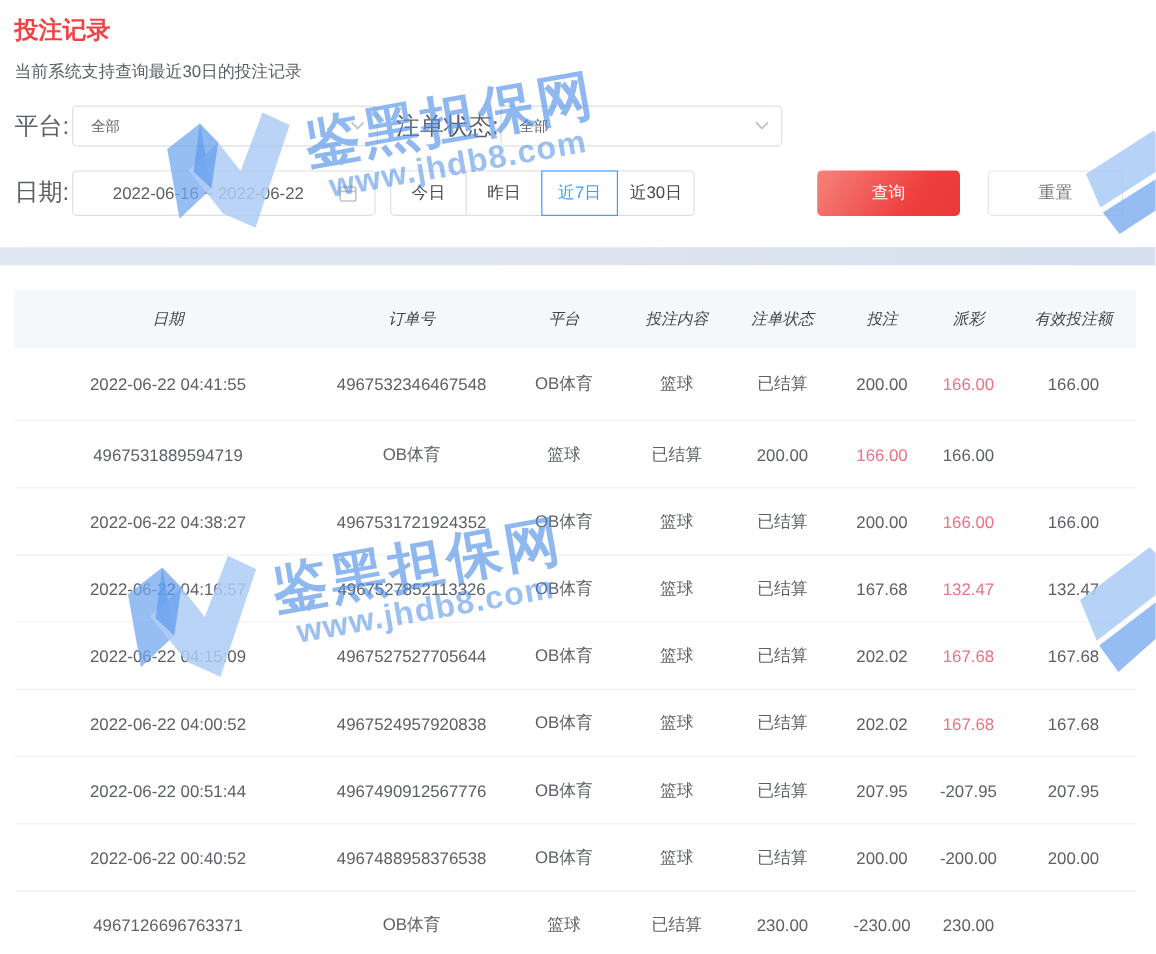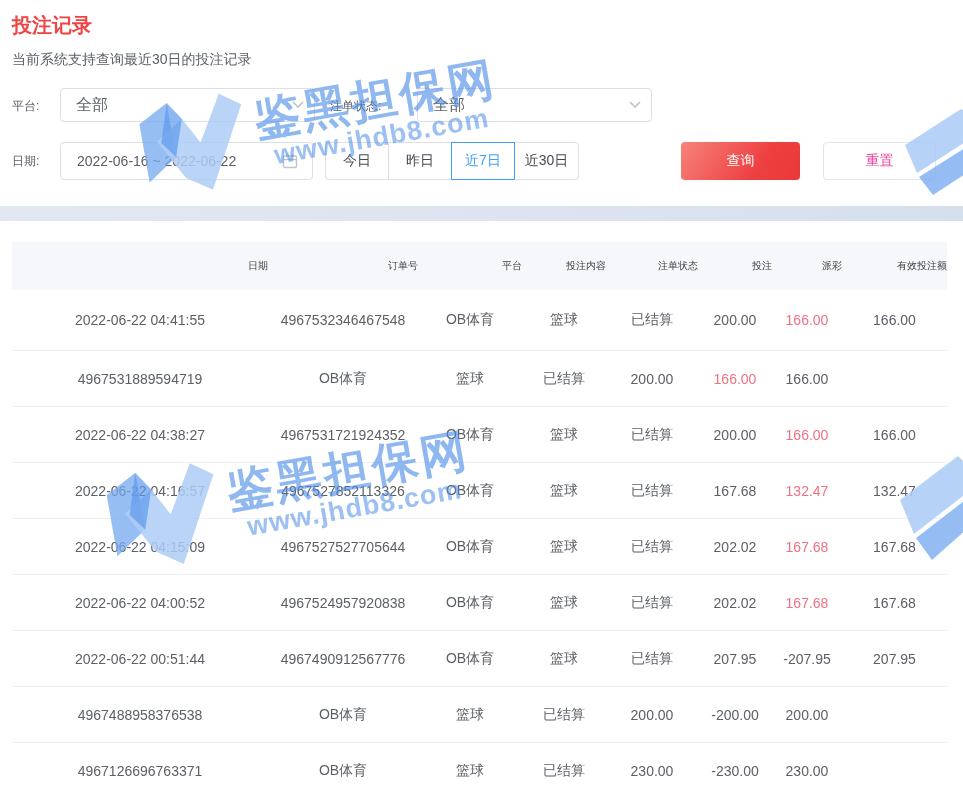--- a/index.html
+++ b/index.html
@@ -6,61 +6,61 @@
   body{
     width:963px;height:795px;overflow:hidden;position:relative;
     background:#ffffff;font-family:"Liberation Sans","DejaVu Sans",sans-serif;
     color:#5c6066;
   }
   
   .page-title{position:absolute;left:12px;top:12px;font-size:20px;font-weight:700;color:#ef4444;text-align:center;}
   .page-subtitle{position:absolute;left:12px;top:51px;font-size:14px;color:#5b5f66;}
 
   
-  .flabel{position:absolute;font-size:12px;color:#5b5f66;line-height:36px;height:36px;}
+  .flabel{position:absolute;font-size:20px;color:#5b5f66;line-height:36px;height:36px;}
   .select{
     position:absolute;height:34px;border:1px solid #dcdfe6;border-radius:4px;background:#fff;
-    font-size:16px;color:#5f6368;display:flex;align-items:center;padding-left:15px;box-sizing:border-box;
+    font-size:12px;color:#5f6368;display:flex;align-items:center;padding-left:15px;box-sizing:border-box;
   }
   .select .chev{position:absolute;right:10px;top:12px;}
   .chev svg{display:block;}
   .date-input{
     position:absolute;left:60px;top:142px;width:253px;height:38px;border:1px solid #dcdfe6;border-radius:4px;
-    background:#fff;box-sizing:border-box;display:flex;align-items:center;padding-left:16px;font-size:14px;color:#5a5e66;
+    background:#fff;box-sizing:border-box;display:flex;align-items:center;padding-left:33px;font-size:14px;color:#5a5e66;
   }
   .date-input .cal{position:absolute;right:14px;top:10px;}
 
   .qgroup{position:absolute;left:325px;top:142px;display:flex;height:38px;align-items:center;}
   .qbtn{
     width:64px;height:38px;background:#fff;border:1px solid #dcdfe6;margin-left:-1px;
     font-size:14px;color:#454a52;font-family:inherit;padding:0;cursor:pointer;position:relative;
   }
   .qbtn:first-child{margin-left:0;border-radius:4px 0 0 4px;}
   .qbtn:last-child{border-radius:0 4px 4px 0;width:65px;}
   .qbtn.active{border-color:#409eff;color:#409eff;z-index:2;}
 
   .query-btn{
     position:absolute;left:681px;top:142px;width:119px;height:38px;border:none;border-radius:4px;
     background:linear-gradient(125deg,#f6837b 0%,#ee4040 65%,#ea3838 100%);
     color:#ffffff;font-size:14px;font-family:inherit;cursor:pointer;
   }
   .reset-btn{
     position:absolute;left:823px;top:142px;width:113px;height:38px;border:1px solid #e2e5ea;border-radius:4px;
-    background:#ffffff;color:#ec4899;font-size:14px;font-family:inherit;cursor:pointer;
+    background:#ffffff;color:#737373;font-size:14px;font-family:inherit;cursor:pointer;
   }
 
   
   .band{position:absolute;left:0;top:206px;width:963px;height:15px;
     background:linear-gradient(90deg,#e2e8f1 0%,#dde4ef 55%,#d6dfee 100%);}
 
   
   .table{position:absolute;left:12px;top:242px;width:935px;}
   .thead,.tr{display:grid;grid-template-columns:256px 150px 104px 84px 92px 74px 70px 105px;align-items:center;}
   .thead{height:48px;background:#f5f7fa;}
-  .th{font-size:10px;color:#3f444d;text-align:right;}
+  .th{font-size:13px;color:#3f444d;text-align:center;font-style:italic;}
   .tr{height:55px;border-bottom:1px solid #eef1f6;}
   .tr:first-child{height:60px;}
   .td{font-size:14px;color:#5c6066;text-align:center;white-space:nowrap;}
   .td.red{color:#ef7183;}
 
   
   .wm{position:absolute;display:flex;align-items:center;transform:rotate(-10deg);pointer-events:none;z-index:50;}
   .wm-texts{margin-left:6px;text-align:center;}
   .wm-name{font-size:46px;font-weight:700;letter-spacing:3px;color:rgba(74,140,230,0.62);line-height:1.05;}
   .wm-url{font-size:27px;font-weight:700;letter-spacing:1px;color:rgba(74,140,230,0.55);margin-top:-2px;}
@@ -189,20 +189,21 @@
         <div class="td">2022-06-22 00:51:44</div>
         <div class="td">4967490912567776</div>
         <div class="td">OB体育</div>
         <div class="td">篮球</div>
         <div class="td">已结算</div>
         <div class="td">207.95</div>
         <div class="td">-207.95</div>
         <div class="td">207.95</div>
       </div>
       <div class="tr">
+        <div class="td">2022-06-22 00:40:52</div>
         <div class="td">4967488958376538</div>
         <div class="td">OB体育</div>
         <div class="td">篮球</div>
         <div class="td">已结算</div>
         <div class="td">200.00</div>
         <div class="td">-200.00</div>
         <div class="td">200.00</div>
       </div>
       <div class="tr">
         <div class="td">4967126696763371</div>

